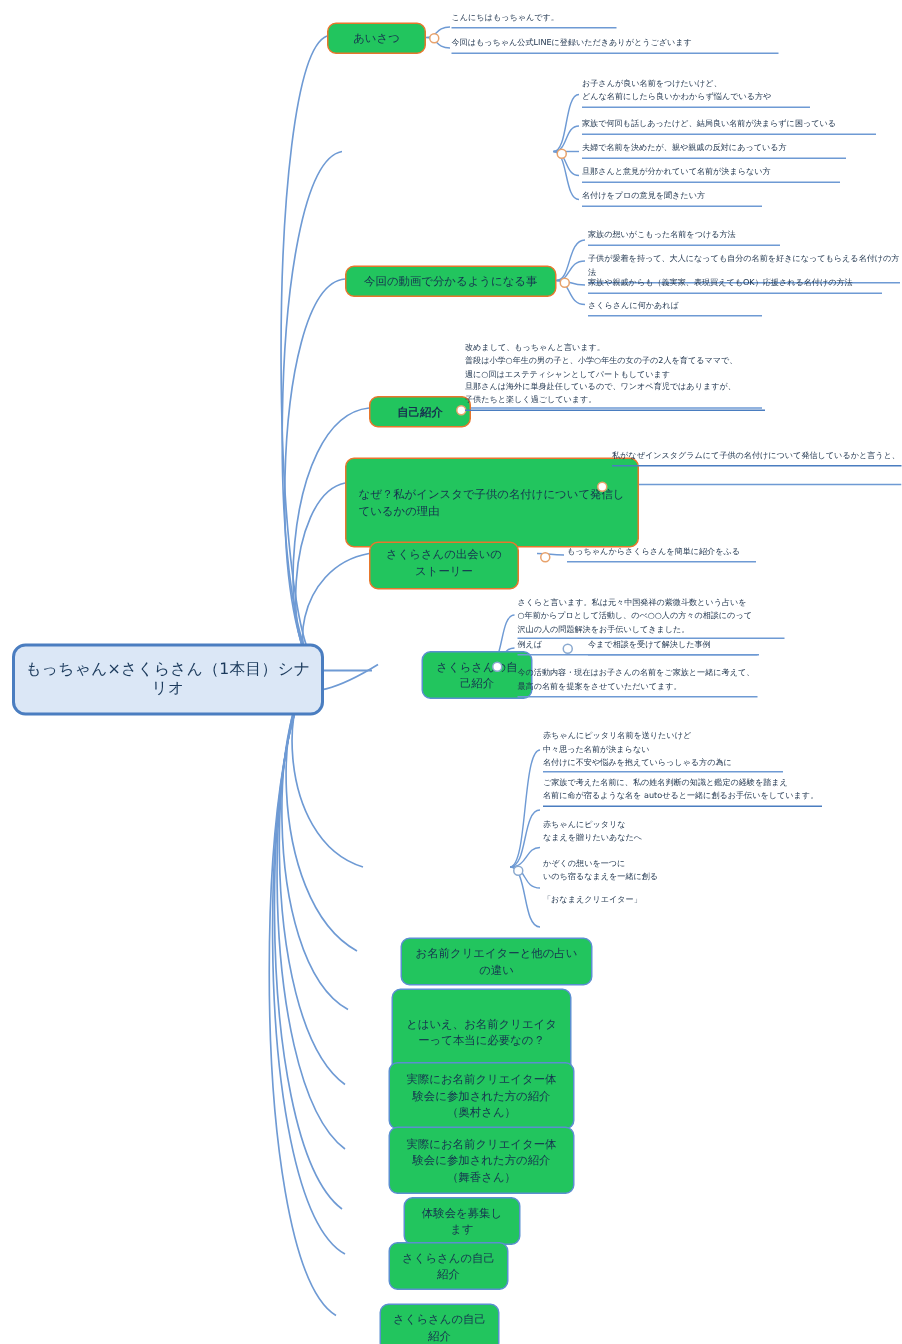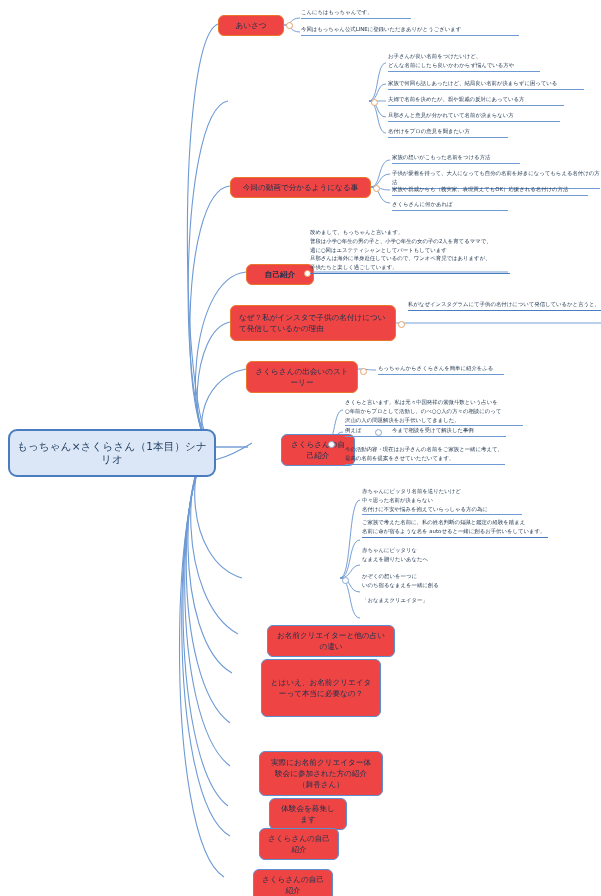--- a/index.html
+++ b/index.html
@@ -15,21 +15,21 @@
 
   
   .root{
     left:8px;top:429px;width:208px;
     background:#dbe7f6;border:2px solid #4a7dc0;border-radius:9px;
     padding:9px 6px;text-align:center;font-size:10.5px;color:#1b3a5c;
     letter-spacing:.2px;line-height:1.25;
   }
   
   .topic{
-    background:#ef4444;border-radius:6px;padding:4px 8px;
+    background:#22c55e;border-radius:6px;padding:4px 8px;
     font-size:7.6px;color:#16324f;line-height:1.45;text-align:left;
   }
   .topic.orange{border:1.4px solid #e8762c;}
   .topic.blue{border:1.2px solid #5b8fd0;margin-left:29px;}
   .topic.center{text-align:center;}
 
   
   .leaf{position:absolute;font-size:5.4px;color:#21364f;line-height:1.62;
         white-space:pre-line;padding-bottom:1px;}
   .leaf.ul{border-bottom:1px solid #6e9ad4;}
@@ -123,25 +123,25 @@
   <div class="leaf ul" style="left:392px;top:200px;width:116px;">さくらさんに何かあれば</div>
 
   <div class="node topic orange center" style="left:246px;top:264px;width:68px;font-weight:bold;">自己紹介</div>
   <div class="collapse org" style="left:304px;top:270px;"></div>
   <div class="leaf ul2" style="left:310px;top:228px;width:200px;">改めまして、もっちゃんと言います。
 普段は小学○年生の男の子と、小学○年生の女の子の2人を育てるママで、
 週に○回はエステティシャンとしてパートもしています
 旦那さんは海外に単身赴任しているので、ワンオペ育児ではありますが、
 子供たちと楽しく過ごしています。</div>
 
-  <div class="node topic orange" style="left:230px;top:305px;width:166px;padding:6px 8px;">なぜ？私がインスタで子供の名付けについて発信しているかの理由</div>
+  <div class="node topic orange" style="left:230px;top:305px;width:196px;padding:18px 8px;">なぜ？私がインスタで子供の名付けについて発信しているかの理由</div>
   <div class="collapse org" style="left:398px;top:321px;"></div>
   <div class="leaf ul2" style="left:408px;top:300px;width:194px;">私がなぜインスタグラムにて子供の名付けについて発信しているかと言うと、</div>
 
-  <div class="node topic orange center" style="left:246px;top:361px;width:112px;">さくらさんの出会いのストーリー</div>
+  <div class="node topic orange center" style="left:246px;top:361px;width:100px;font-family:Liberation Mono, monospace;">さくらさんの出会いのストーリー</div>
   <div class="collapse org" style="left:360px;top:368px;"></div>
   <div class="leaf ul" style="left:378px;top:364px;width:126px;">もっちゃんからさくらさんを簡単に紹介をふる</div>
 
   <div class="node topic blue center" style="left:252px;top:434px;width:74px;">さくらさんの自己紹介</div>
   <div class="collapse" style="left:328px;top:441px;"></div>
   <div class="leaf ul" style="left:345px;top:398px;width:178px;">さくらと言います。私は元々中国発祥の紫微斗数という占いを
 ○年前からプロとして活動し、のべ○○人の方々の相談にのって
 沢山の人の問題解決をお手伝いしてきました。</div>
   <div class="leaf ul" style="left:345px;top:426px;width:160px;">例えば</div>
   <div class="collapse" style="left:375px;top:429px;"></div>
@@ -158,20 +158,21 @@
   <div class="leaf" style="left:362px;top:546px;width:150px;">赤ちゃんにピッタリな
 なまえを贈りたいあなたへ</div>
   <div class="leaf" style="left:362px;top:572px;width:150px;">かぞくの想いを一つに
 いのち宿るなまえを一緒に創る</div>
   <div class="leaf" style="left:362px;top:596px;width:150px;">「おなまえクリエイター」</div>
 
   <div class="node topic blue center" style="left:238px;top:625px;width:128px;">お名前クリエイターと他の占いの違い</div>
 
   <div class="node topic blue center" style="left:232px;top:659px;width:120px;padding:17px 8px;">とはいえ、お名前クリエイターって本当に必要なの？</div>
 
+  <div class="node topic blue center" style="left:230px;top:708px;width:124px;padding:5px 8px;">実際にお名前クリエイター体験会に参加された方の紹介（奥村さん）</div>
 
   <div class="node topic blue center" style="left:230px;top:751px;width:124px;padding:5px 8px;">実際にお名前クリエイター体験会に参加された方の紹介（舞香さん）</div>
 
   <div class="node topic blue center" style="left:240px;top:798px;width:78px;">体験会を募集します</div>
 
   <div class="node topic blue center" style="left:230px;top:828px;width:80px;">さくらさんの自己紹介</div>
 
   <div class="node topic blue center" style="left:224px;top:869px;width:80px;">さくらさんの自己紹介</div>
 
 </div>

